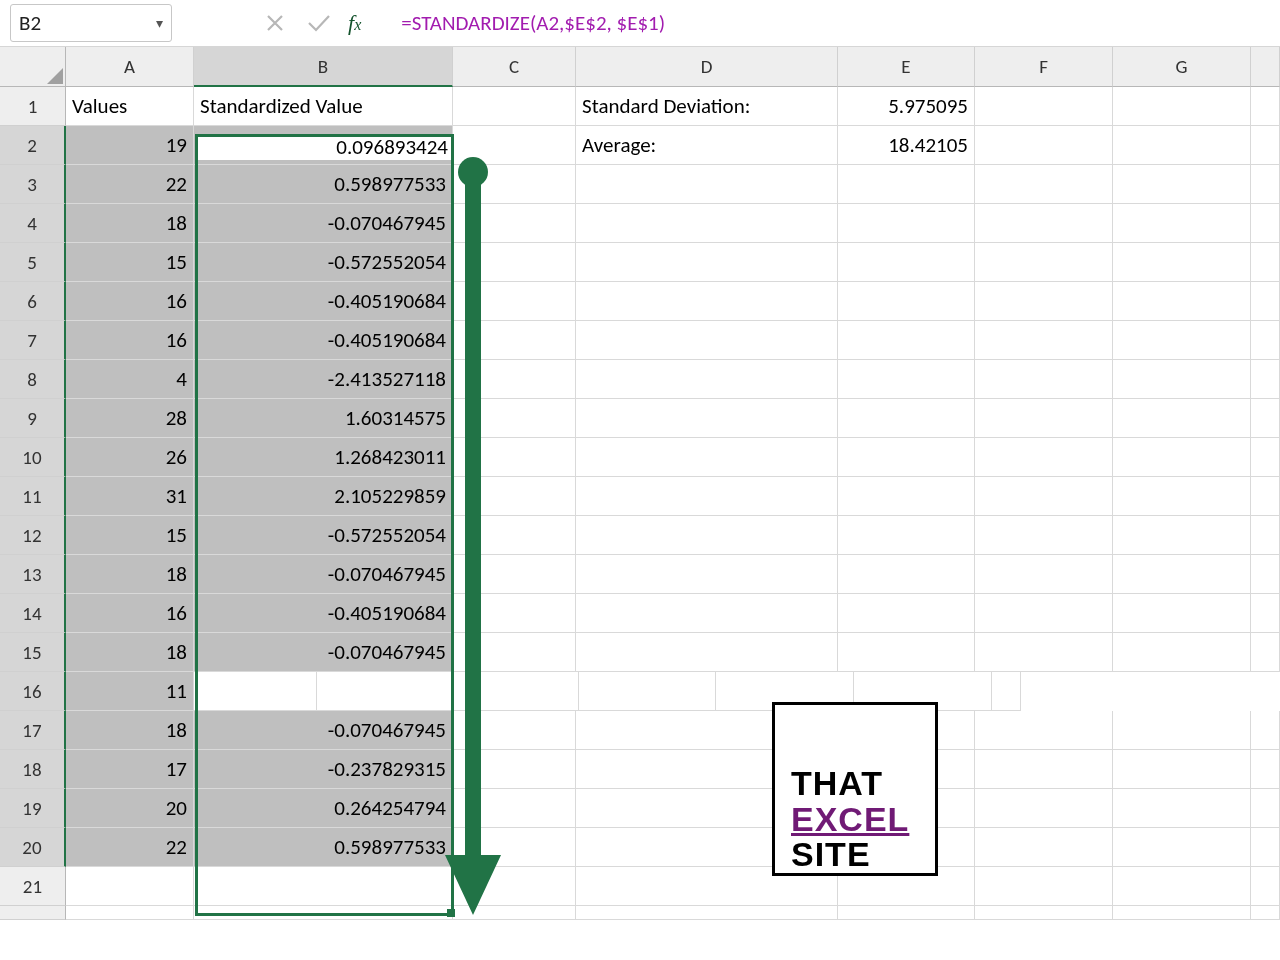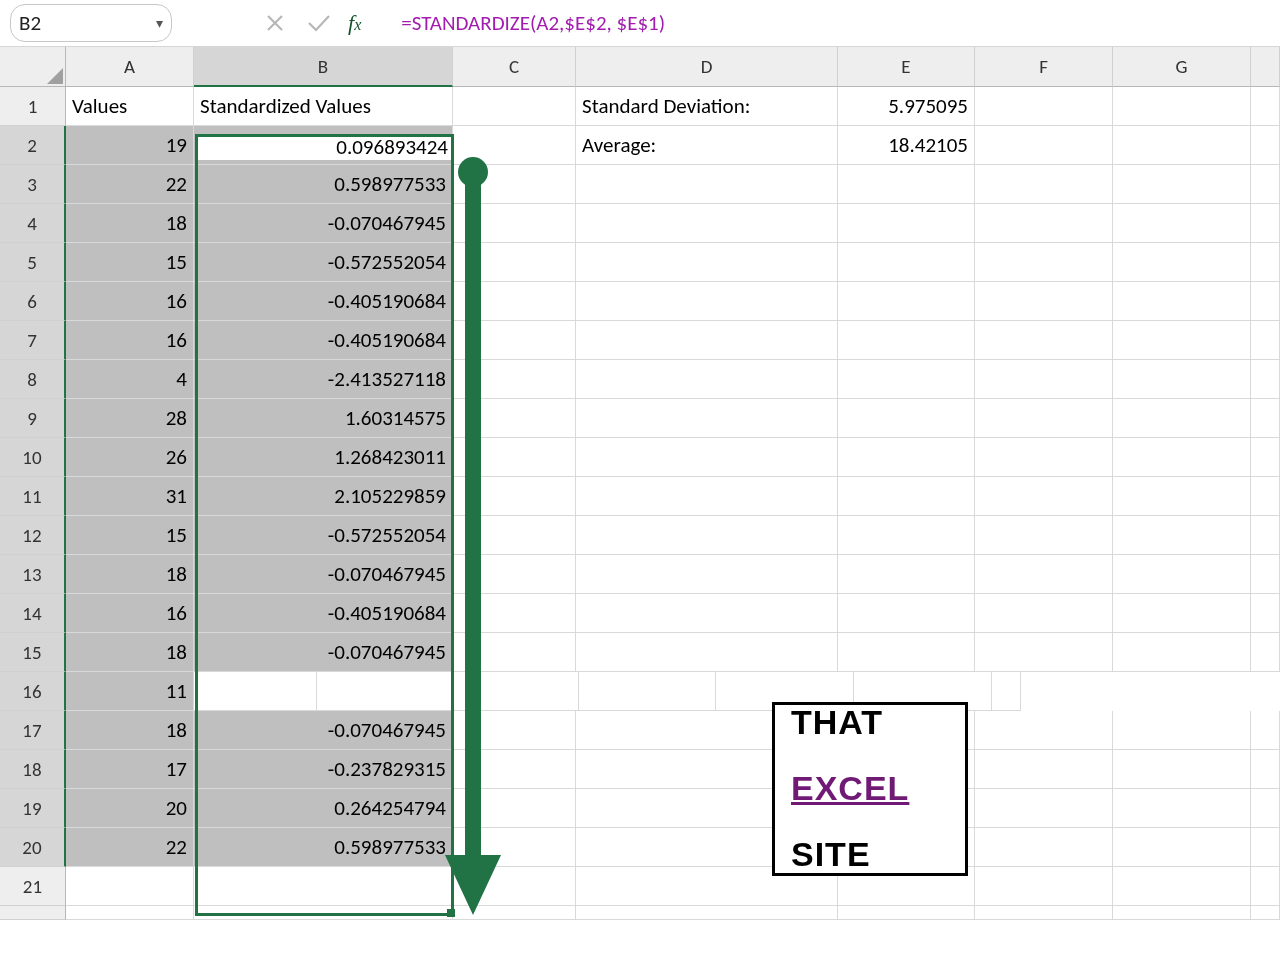--- a/index.html
+++ b/index.html
@@ -19,21 +19,21 @@
     align-items: center;
     height: 47px;
     border-bottom: 1px solid #d6d6d6;
     background: #fff;
   }
   .namebox {
     width: 162px;
     height: 38px;
     margin: 4px 0 4px 10px;
     border: 1px solid #c7c7c7;
-    border-radius: 15px;
+    border-radius: 3px;
     display: flex;
     align-items: center;
     padding: 0 8px;
     font-size: 21px;
     background: #fff;
   }
   .namebox .val { flex: 1; color: #222; }
   .namebox .dd  { color: #555; font-size: 14px; }
   .fb-btns {
     display: flex;
@@ -162,28 +162,28 @@
     top: 108px;
     width: 56px;
     height: 760px;
     z-index: 10;
     pointer-events: none;
   }
   .logo {
     position: absolute;
     left: 772px;
     top: 655px;
-    width: 196px;
+    width: 166px;
     height: 174px;
     border: 3px solid #000;
     background: #fff;
     z-index: 4;
     display: flex;
     flex-direction: column;
-    justify-content: space-between;
+    justify-content: flex-end;
     padding-left: 16px;
     font-family: Arial, sans-serif;
     font-weight: 900;
     font-size: 34px;
     line-height: 1.05;
     letter-spacing: 1px;
   }
   .logo .l2 { color: #701a75; text-decoration: underline; }
 </style>
 </head>
@@ -223,21 +223,21 @@
     <div class="col-h wD">D</div>
     <div class="col-h wE">E</div>
     <div class="col-h wF">F</div>
     <div class="col-h wG">G</div>
     <div class="col-h wH"></div>
   </div>
 
   <div class="row">
     <div class="row-h">1</div>
     <div class="cell wA txt">Values</div>
-    <div class="cell wB txt">Standardized Values</div>
+    <div class="cell wB txt">Standardized Value</div>
     <div class="cell wC"></div>
     <div class="cell wD txt">Standard Deviation:</div>
     <div class="cell wE num">5.975095</div>
     <div class="cell wF"></div>
     <div class="cell wG"></div>
     <div class="cell wH"></div>
   </div>
 
   <div class="row">
     <div class="row-h sel">2</div>

